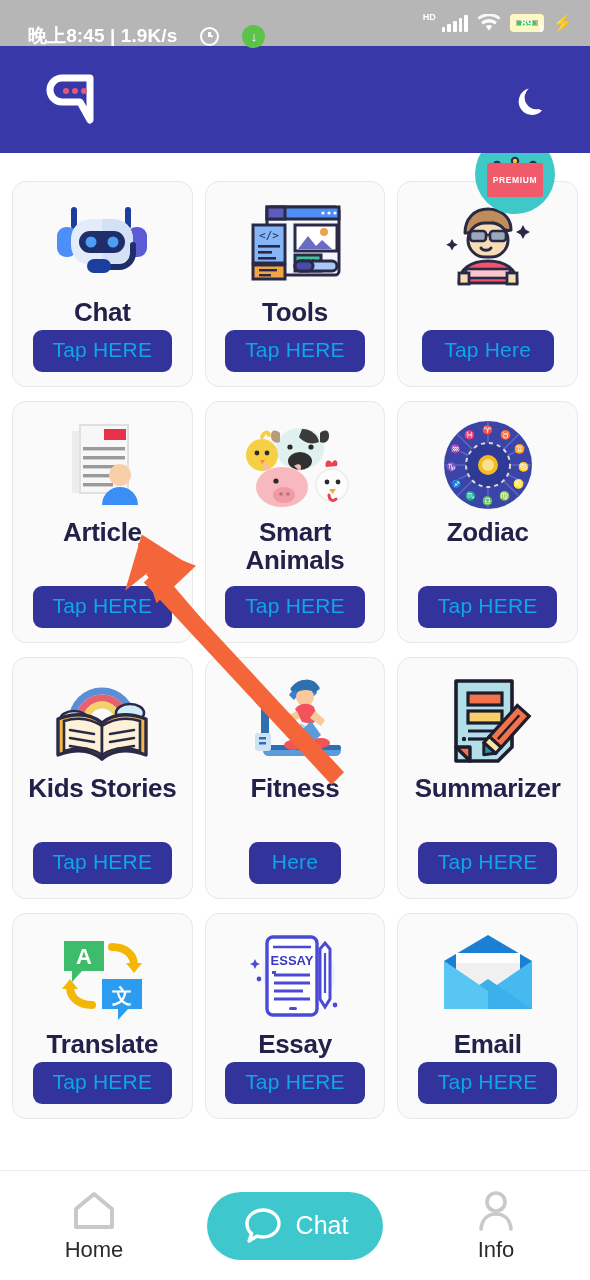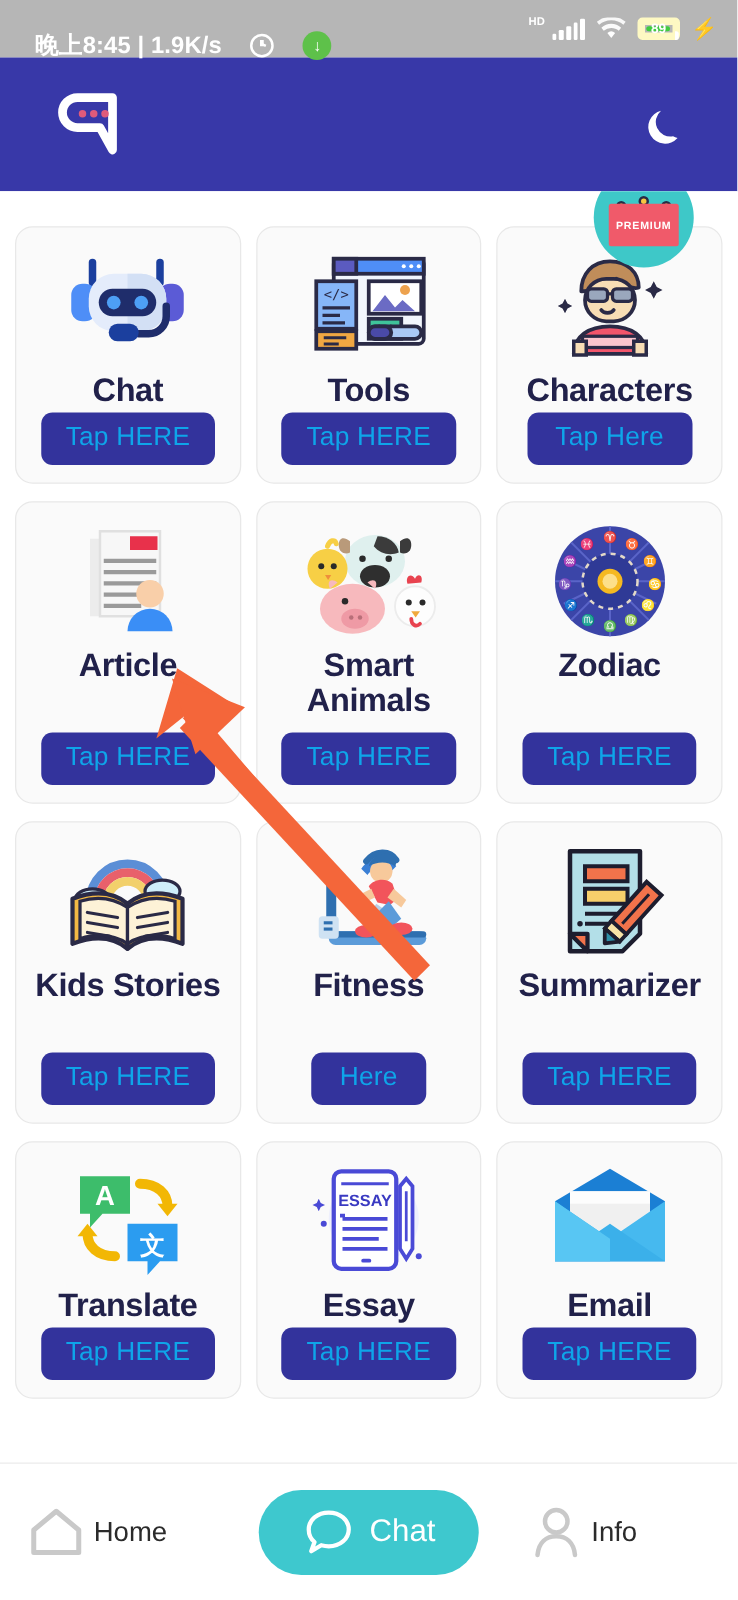--- a/index.html
+++ b/index.html
@@ -82,21 +82,21 @@
 
   
   .arrow-layer{ position:absolute; inset:0; pointer-events:none; z-index:30; }
 
   
   .bottomnav{
     position:absolute; left:0; right:0; bottom:0; height:110px; background:#fff;
     border-top:1px solid #ececec;
     display:flex; align-items:center; justify-content:space-around;
   }
-  .nav-item{ display:flex;flex-direction:row;align-items:center;gap:4px;width:150px;}
+  .nav-item{ display:flex;flex-direction:column;align-items:center;gap:4px;width:150px;}
   .nav-item .nlabel{ font-size:22px; color:#2b2b2b; }
   .chat-pill{
     background:#3ec8ce; border-radius:34px; height:68px; width:176px;
     display:flex; align-items:center; justify-content:center; gap:12px;
     color:#fff;
   }
   .chat-pill .clabel{ font-size:25px; color:#fff; }
 </style>
 </head>
 <body>
@@ -220,21 +220,20 @@
             <path d="M24 84c0-14 12-22 29-22s29 8 29 22z" fill="#f2556b" stroke="#2a2a46" stroke-width="3" stroke-linejoin="round"></path>
             <rect x="31" y="70" width="44" height="9" fill="#fbc5cd" stroke="#2a2a46" stroke-width="2.6"></rect>
             <rect x="24" y="74" width="10" height="11" fill="#f7ddb5" stroke="#2a2a46" stroke-width="2.8"></rect>
             <rect x="72" y="74" width="10" height="11" fill="#f7ddb5" stroke="#2a2a46" stroke-width="2.8"></rect>
             <g fill="#2a2a46">
               <path d="M88 26l2.4 4.6L95 33l-4.6 2.4L88 40l-2.4-4.6L81 33l4.6-2.4z"></path>
               <path d="M17 40l2 3.8 3.8 2-3.8 2-2 3.8-2-3.8-3.8-2 3.8-2z"></path>
             </g>
           </svg>
         </div>
-        <div class="title">Characters</div>
         <div class="cta">Tap Here</div>
       </div>
 
       <div class="card tall">
         <div class="art">
           <svg width="104" height="92" viewBox="0 0 104 92">
             <path d="M22 12h56v62H22z" fill="#ececec"></path>
             <path d="M30 6h48v68H30z" fill="#f7f7f7" stroke="#e0e0e0" stroke-width="2"></path>
             <rect x="54" y="10" width="22" height="11" fill="#e8314b"></rect>
             <g fill="#9a9a9a">

